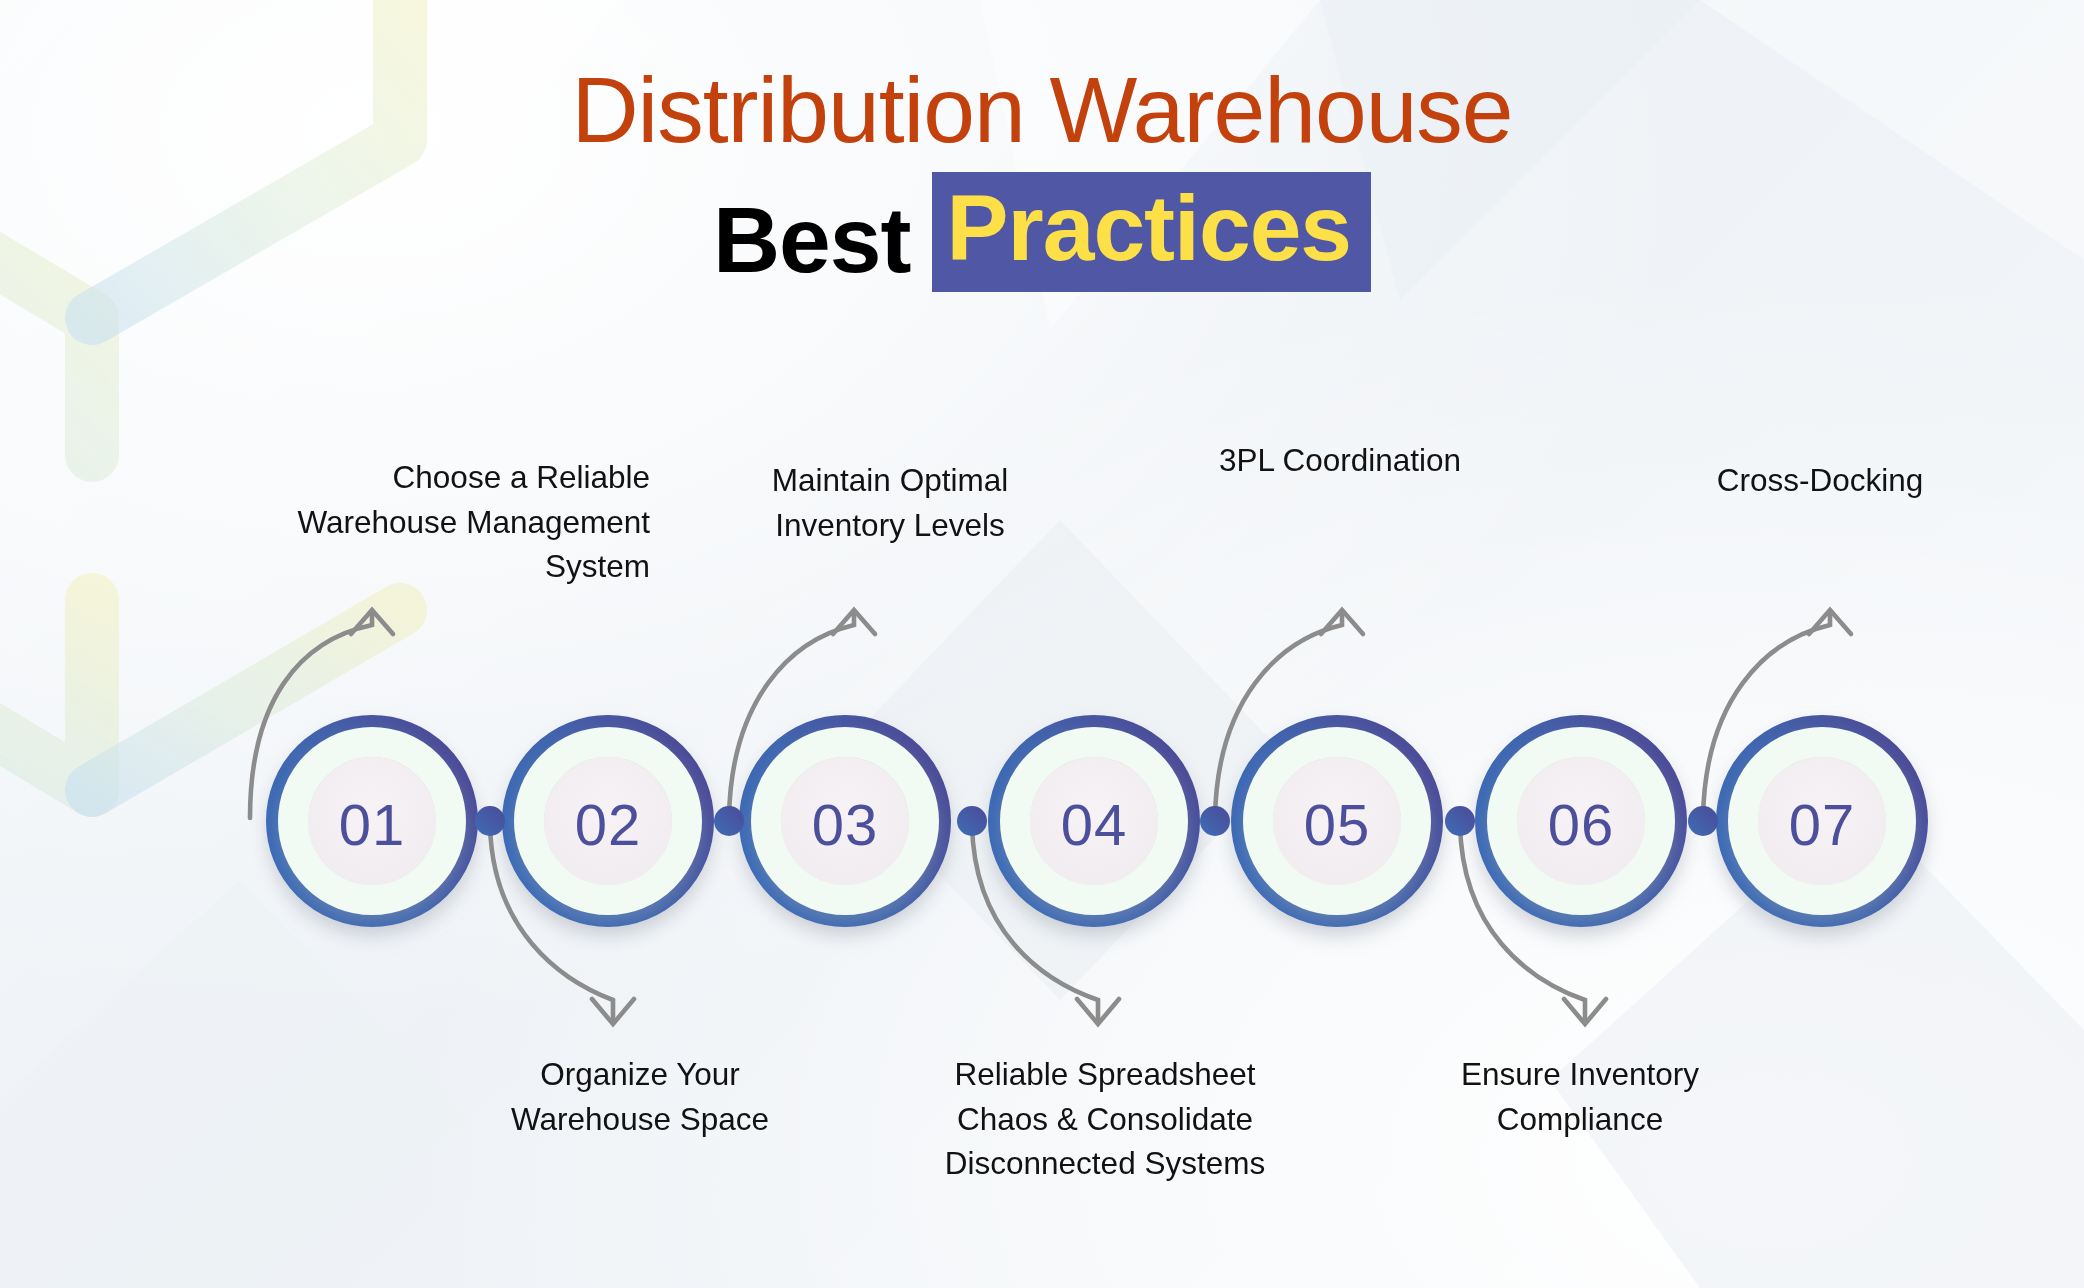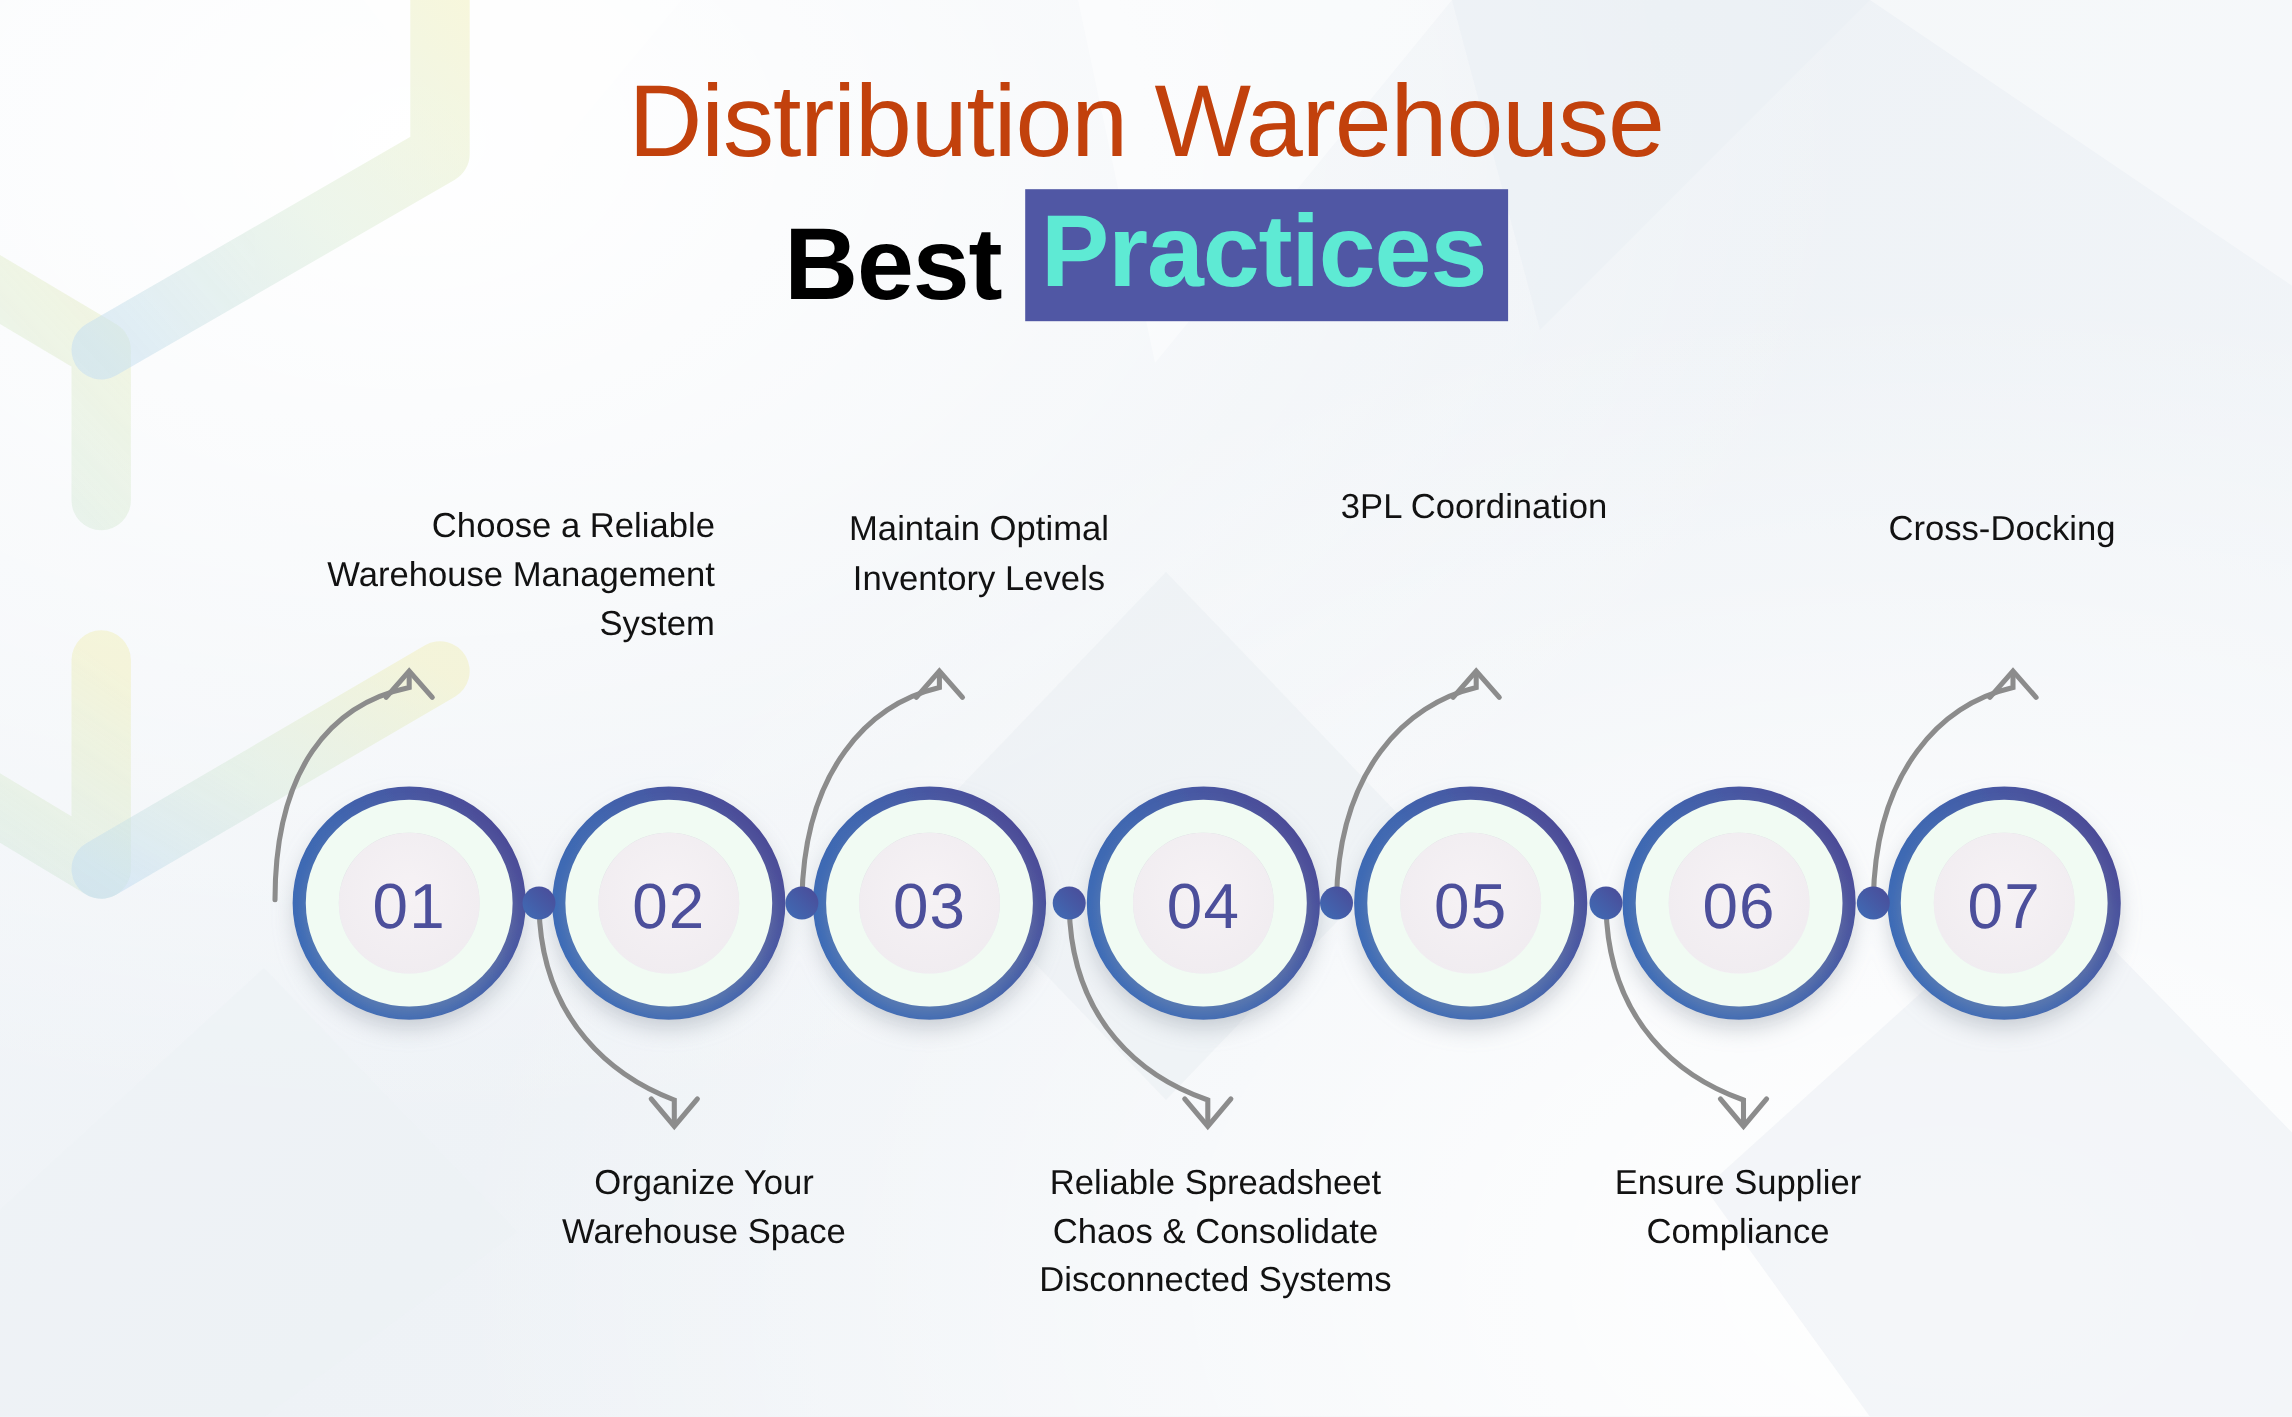--- a/index.html
+++ b/index.html
@@ -44,21 +44,21 @@
     align-items:flex-end;
   }
   #title-bold{
     font-weight:700;
     color:#000000;
     letter-spacing:-1px;
     padding-right:22px;
   }
   #title-highlight{
     font-weight:700;
-    color:#5eead4;
+    color:#fde047;
     letter-spacing:-1px;
     background:#5057a4;
     padding:4px 20px 12px 14px;
     display:inline-block;
   }
 
   
   .node-label{
     position:absolute;
     text-align:center;
@@ -145,21 +145,21 @@
 <div class="node-label" style="left:415px; top:1052px; width:450px;">
     <div>Organize Your</div>
     <div>Warehouse Space</div>
   </div>
 <div class="node-label" style="left:860px; top:1052px; width:490px;">
     <div>Reliable Spreadsheet</div>
     <div>Chaos  &amp; Consolidate</div>
     <div>Disconnected Systems</div>
   </div>
 <div class="node-label" style="left:1370px; top:1052px; width:420px;">
-    <div>Ensure Supplier</div>
+    <div>Ensure Inventory</div>
     <div>Compliance</div>
   </div>
 
 <svg id="chain" viewBox="0 0 2084 1288">
   <defs>
     <linearGradient id="ringGrad" x1="0" y1="0.85" x2="1" y2="0.15">
       <stop offset="0%" stop-color="#3a6cb8"></stop>
       <stop offset="45%" stop-color="#4066b0"></stop>
       <stop offset="100%" stop-color="#4d4a96"></stop>
     </linearGradient>

